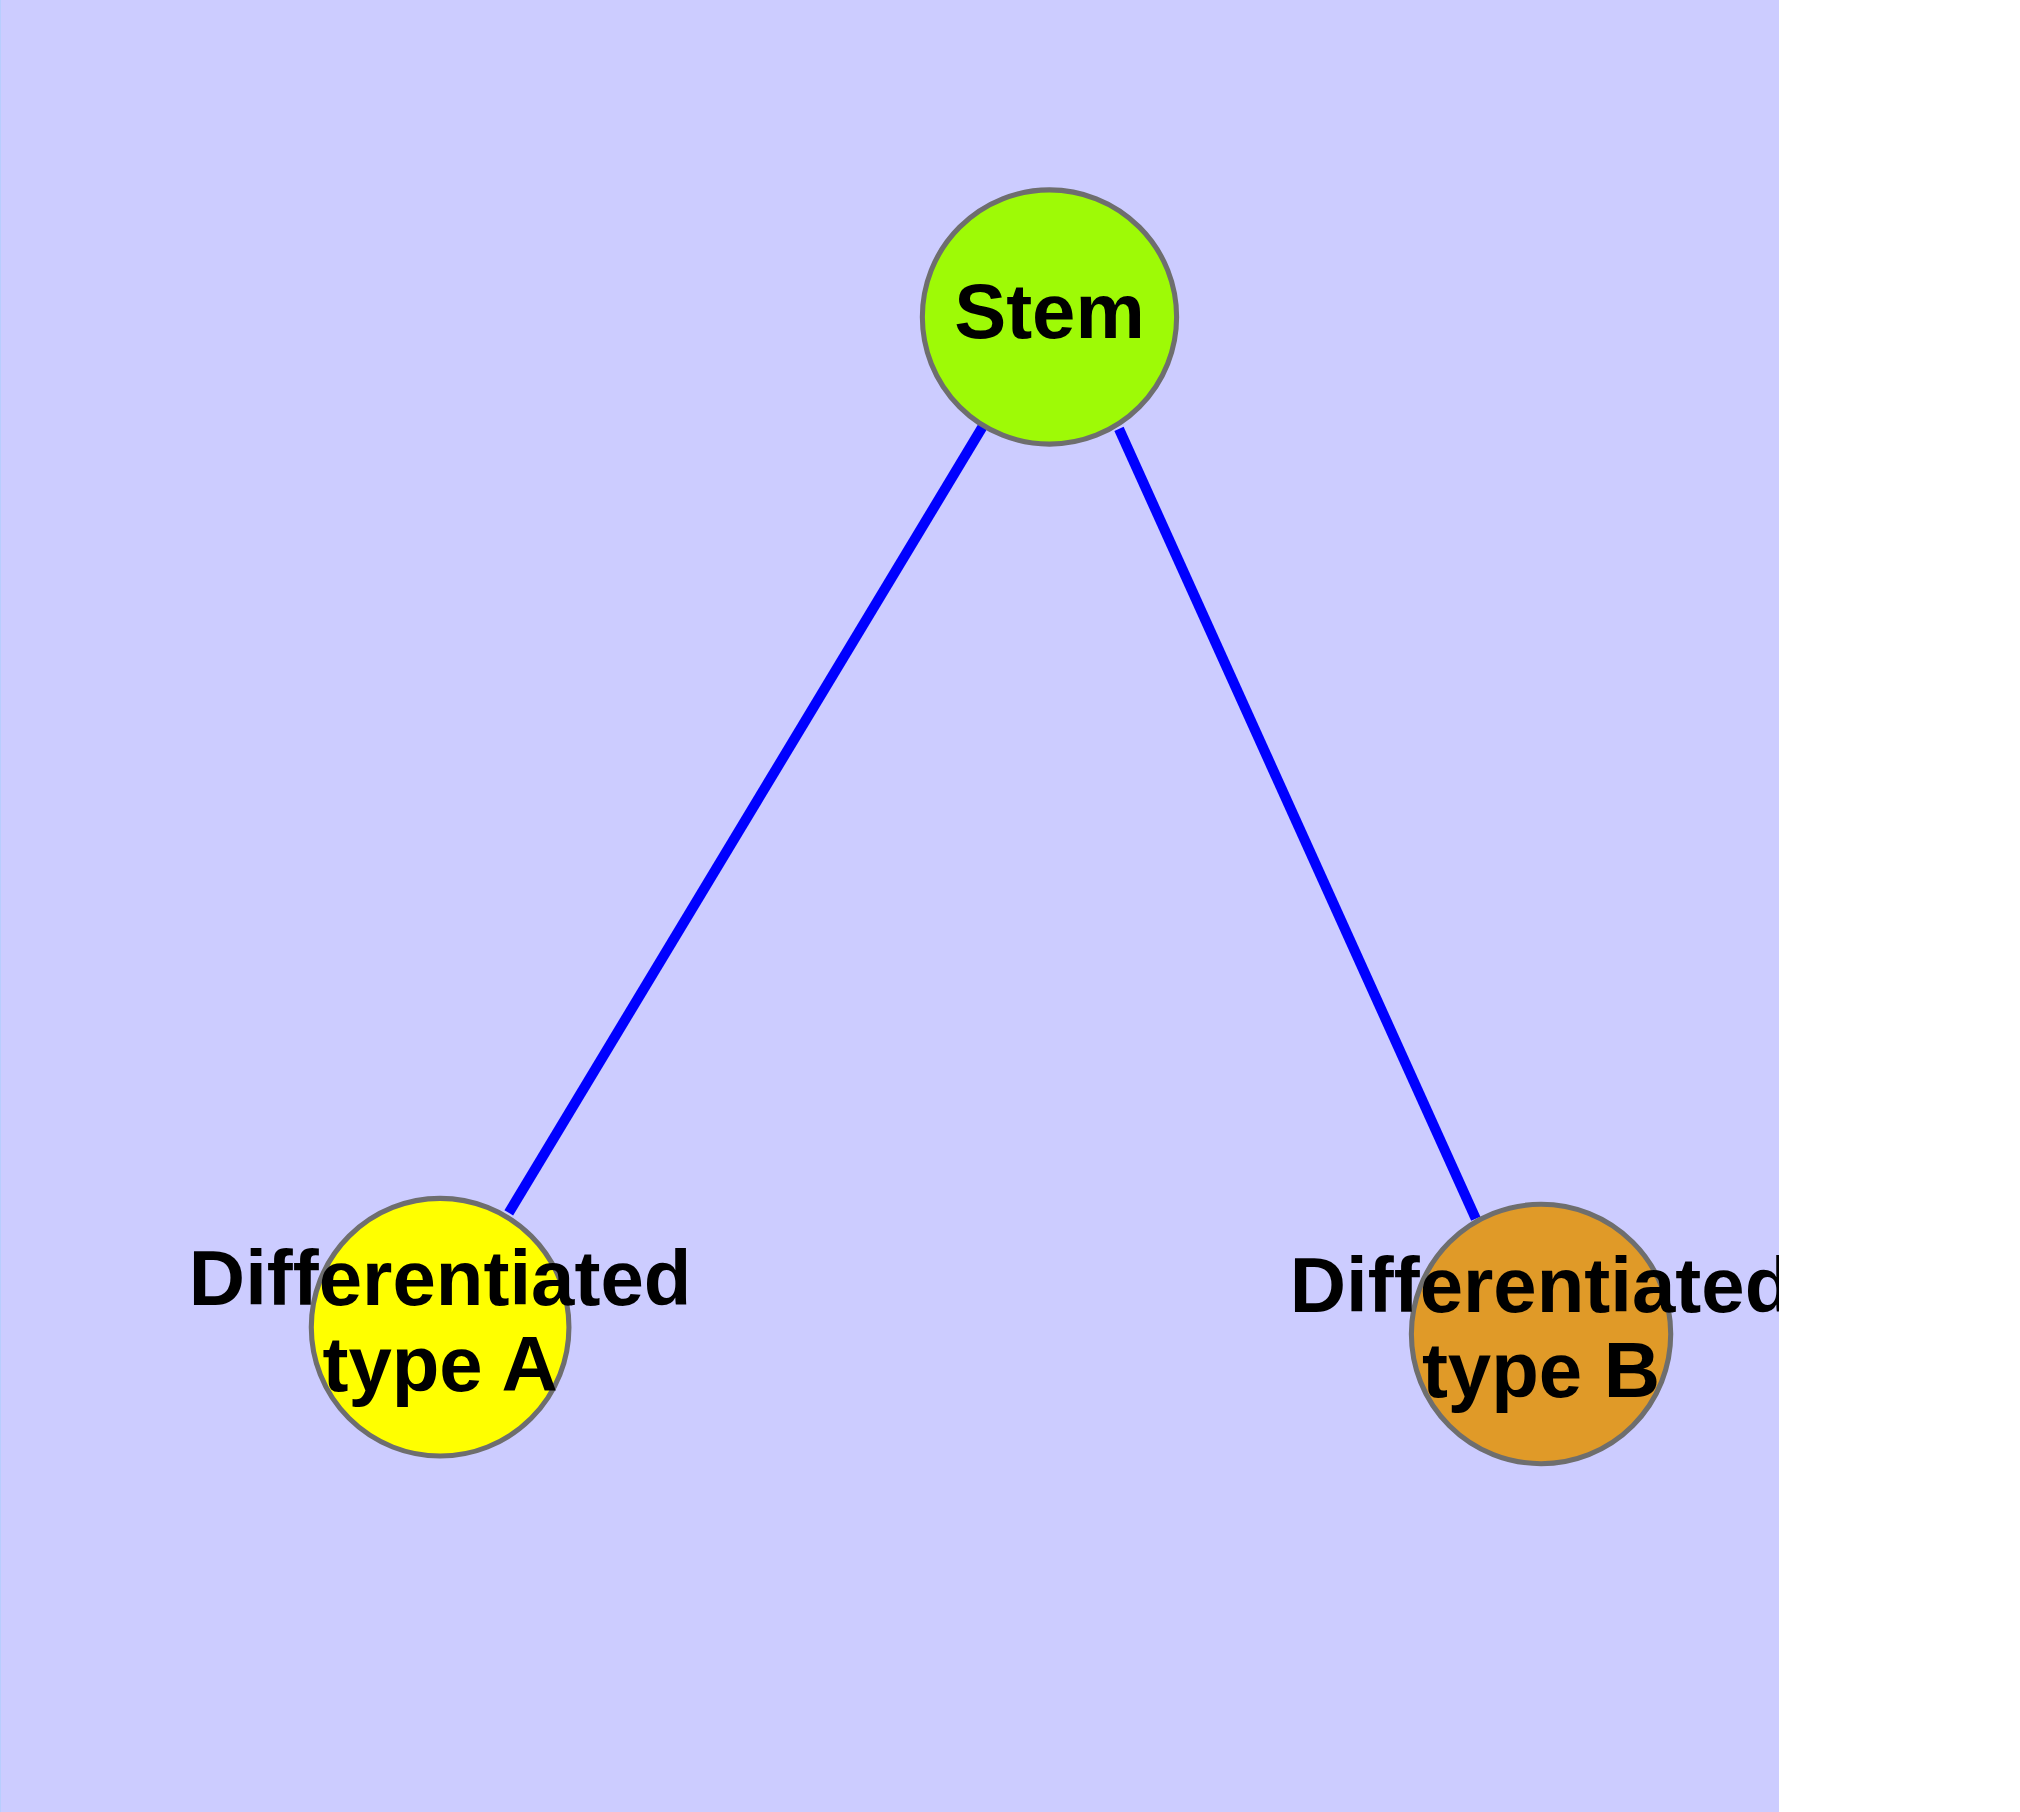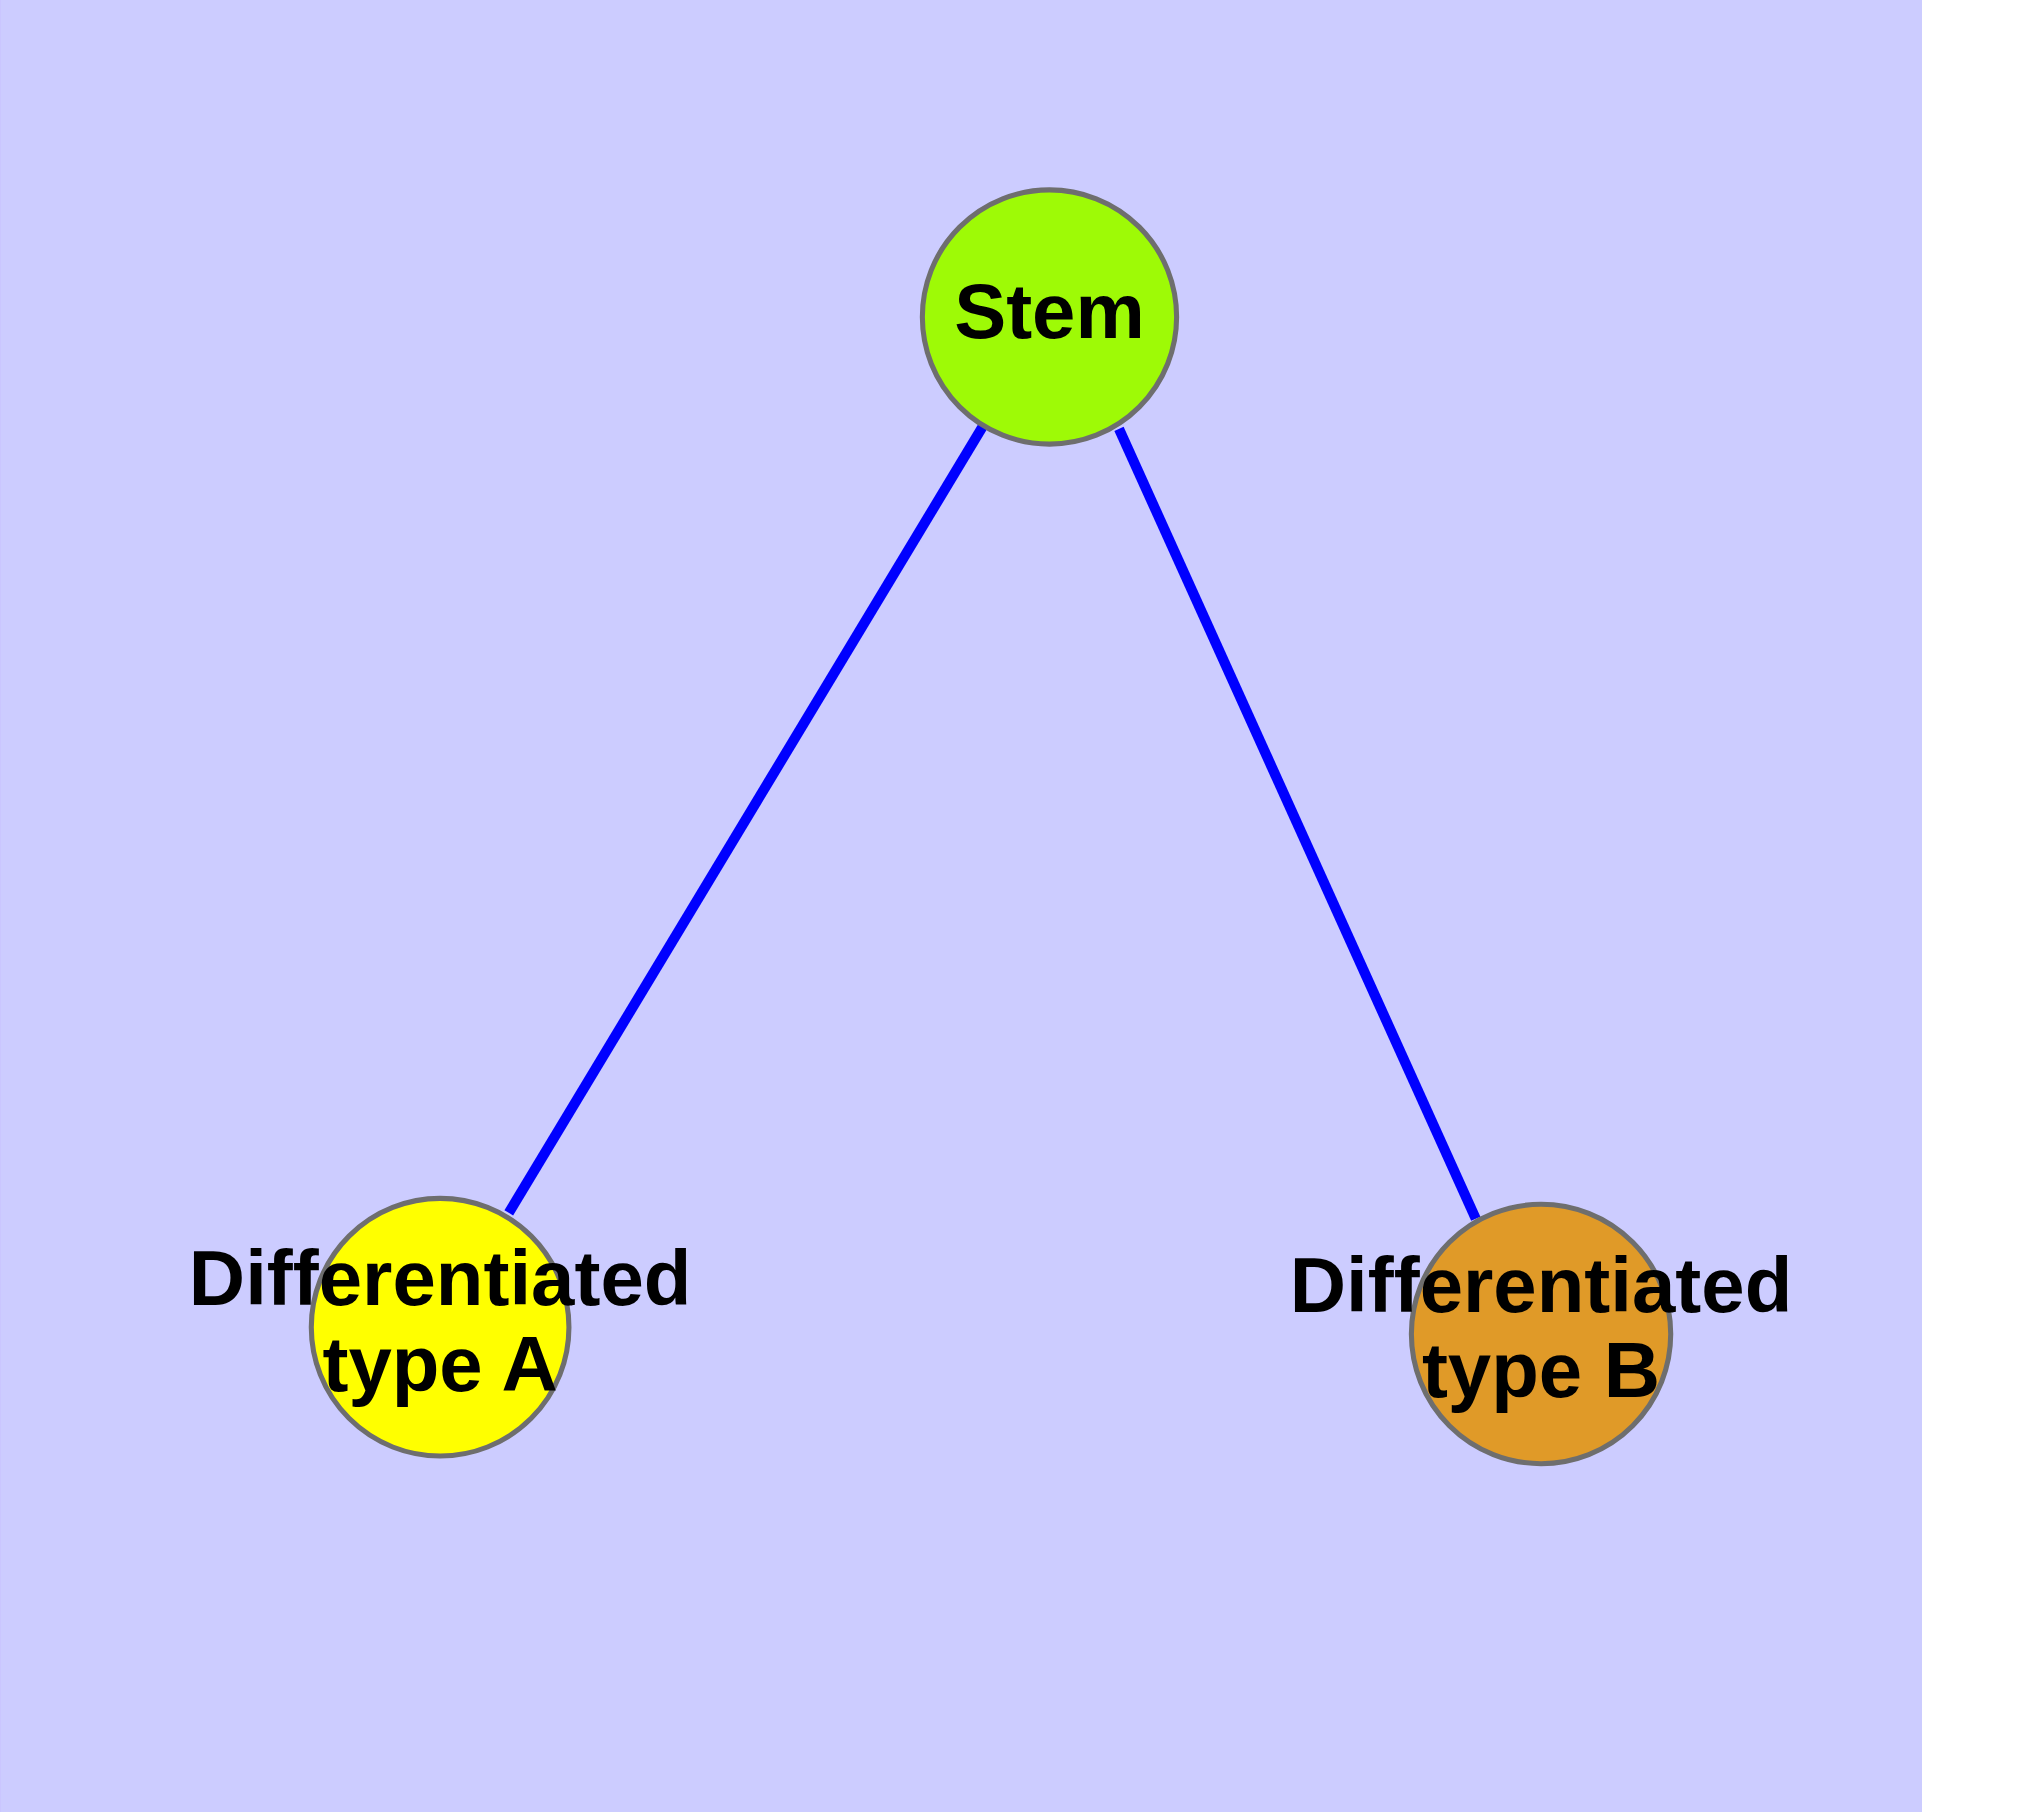--- a/index.html
+++ b/index.html
@@ -28,21 +28,21 @@
     font-size: 92px;
     fill: #000000;
     dominant-baseline: middle;
     text-anchor: middle;
     pointer-events: none;
   }
 </style>
 </head>
 <body>
 
-<div id="canvas" style="width: 1922px; height: 1812px; background: #c4b5fd;">
+<div id="canvas" style="width: 1779px; height: 1812px; background: #7dd3fc;">
   <svg id="graph-svg" viewBox="0 0 2384 2138" xmlns="http://www.w3.org/2000/svg" style="width: 2021px; height: 1812px;">
 
     <rect id="bg-rect" x="0" y="0" width="2384" height="2138" fill="#CCCCFF"></rect>
 
     <g id="edges-layer">
         <line x1="1160" y1="502" x2="600" y2="1431" stroke="#0000FF" stroke-width="12" stroke-linecap="butt"></line>
         <line x1="1320" y1="506" x2="1741" y2="1438" stroke="#0000FF" stroke-width="12" stroke-linecap="butt"></line>
       </g>
     <g id="nodes-layer">
         <circle cx="1238" cy="374" r="150" fill="#9EFA06" stroke="#6E6E6E" stroke-width="6"></circle>

